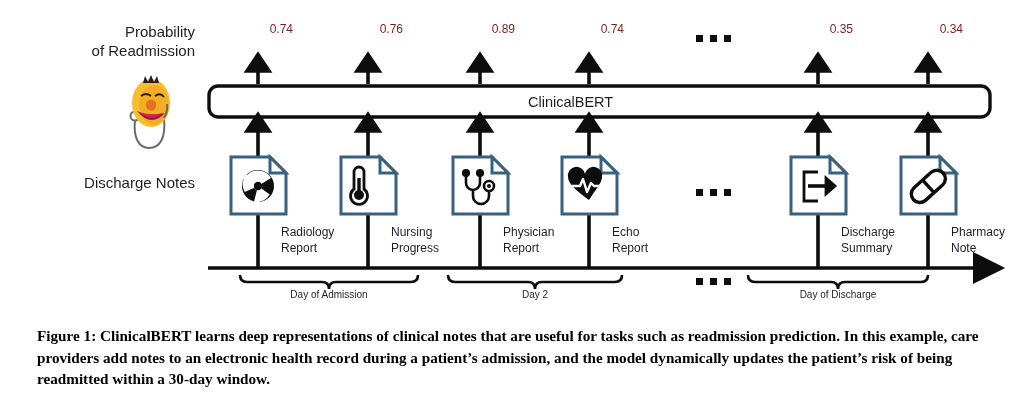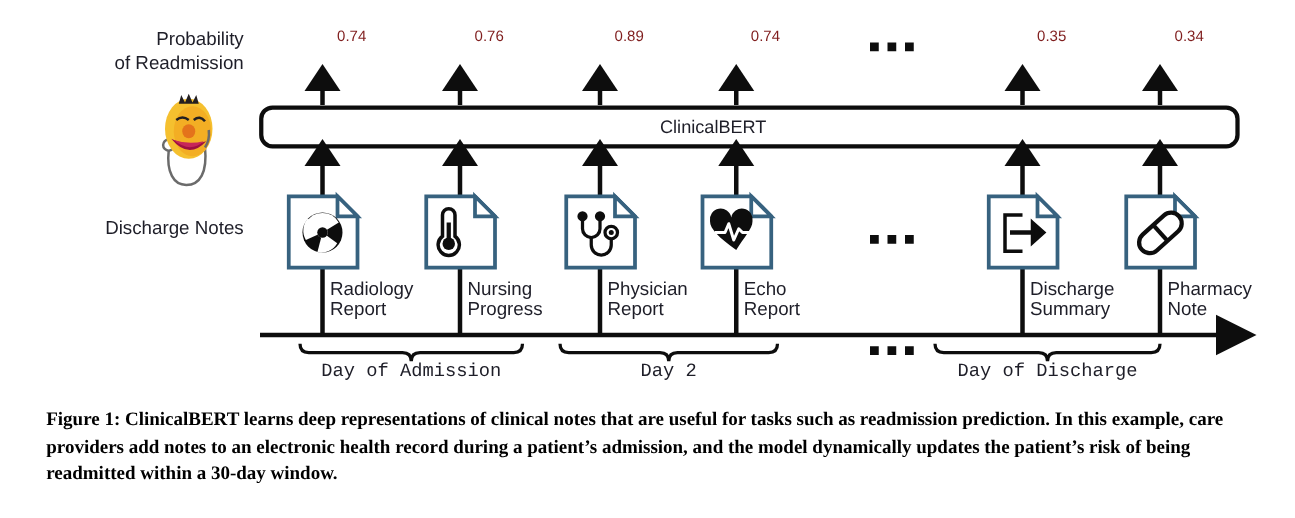--- a/index.html
+++ b/index.html
@@ -7,22 +7,22 @@
     width:1036px;height:414px;
     background:#ffffff;
     font-family:"Liberation Sans", sans-serif;
     color:#1a1a1a;
     overflow:hidden;
     position:relative;
   }
   #figure{position:absolute;left:0;top:0;width:1036px;height:320px;}
   .lbl{position:absolute;font-size:15px;color:#1e1e28;line-height:19px;text-align:right;white-space:pre;}
   .prob{position:absolute;font-size:12px;color:#7f1d1d;text-align:right;width:70px;}
-  .notelabel{position:absolute;font-size:15px;color:#1e1e28;line-height:16px;text-align:left;white-space:pre;}
-  .daylabel{position:absolute;font-size:15px;color:#1e1e28;text-align:center;white-space:nowrap;font-family:Liberation Mono, monospace;}
+  .notelabel{position:absolute;font-size:12px;color:#1e1e28;line-height:16px;text-align:left;white-space:pre;margin-left:17px;}
+  .daylabel{position:absolute;font-size:10px;color:#1e1e28;text-align:center;white-space:nowrap;}
   .bertlabel{position:absolute;font-size:14.5px;color:#1e1e28;white-space:nowrap;}
   .caption{
     position:absolute;left:37px;top:325px;width:962px;
     font-family:"Liberation Serif", serif;
     font-weight:bold;font-size:15.2px;line-height:21.5px;
     color:#000;text-align:left;
   }
   .dots{position:absolute;}
   .dots i{display:inline-block;width:7px;height:7px;background:#0d0d0d;margin-right:7px;}
   svg{position:absolute;left:0;top:0;overflow:visible;}

